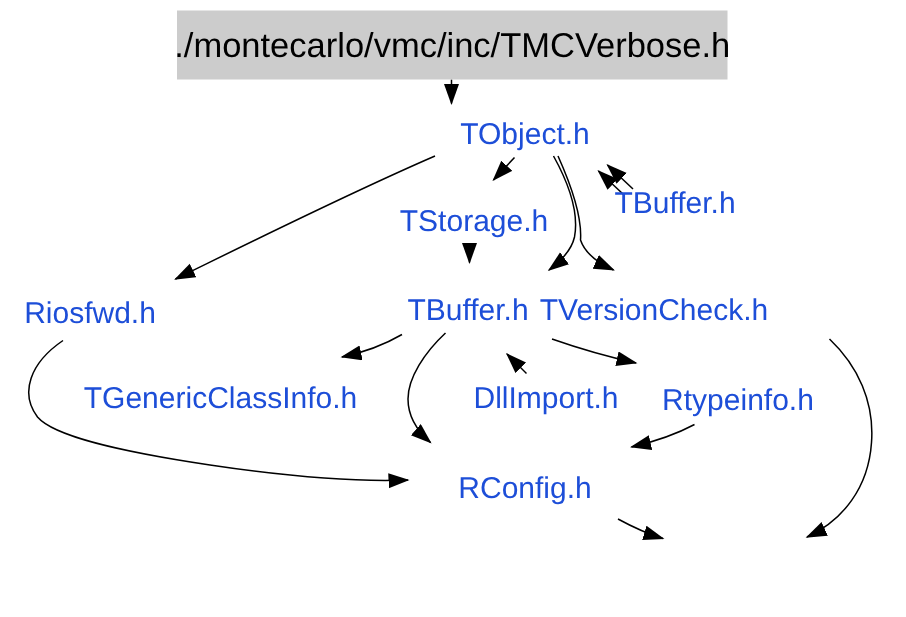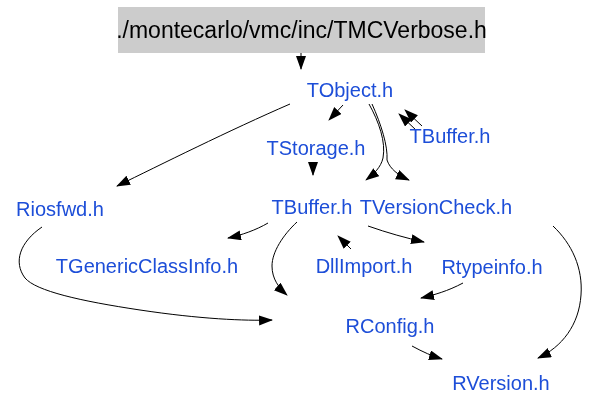--- a/index.html
+++ b/index.html
@@ -95,16 +95,15 @@
 
   <div class="node" style="left:350px; top:90px;">TObject.h</div>
   <div class="node" style="left:316px; top:148px;text-align:right;">TStorage.h</div>
   <div class="node" style="left:450px; top:136px;">TBuffer.h</div>
   <div class="node" style="left:60px;  top:209px;">Riosfwd.h</div>
   <div class="node" style="left:312px; top:207px;">TBuffer.h</div>
   <div class="node" style="left:436px; top:207px;">TVersionCheck.h</div>
   <div class="node" style="left:147px; top:266px;text-align:right;">TGenericClassInfo.h</div>
   <div class="node" style="left:352px; top:266px;margin-left:12px;">DllImport.h</div>
   <div class="node" style="left:492px; top:267px;">Rtypeinfo.h</div>
-  <div class="node" style="left:350px; top:326px;margin-left:40px;">RConfig.h</div>
-  <div class="node" style="left:501px; top:383px;">RVersion.h</div>
+  <div class="node" style="left:350px; top:326px;">RConfig.h</div>
 
 </div>
 
 </body></html>

